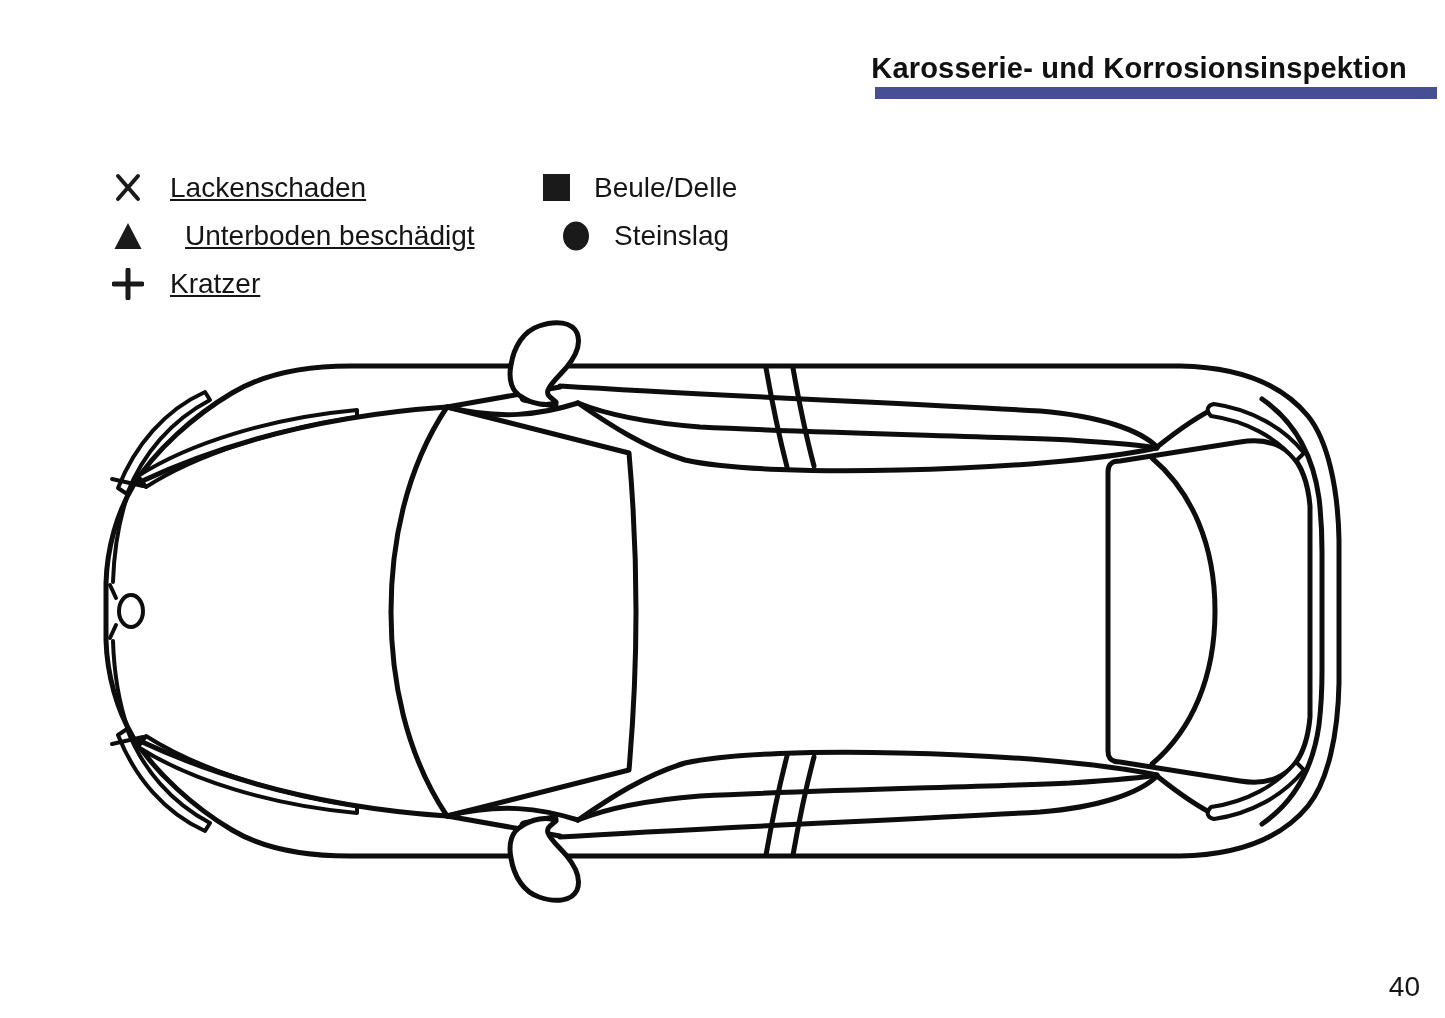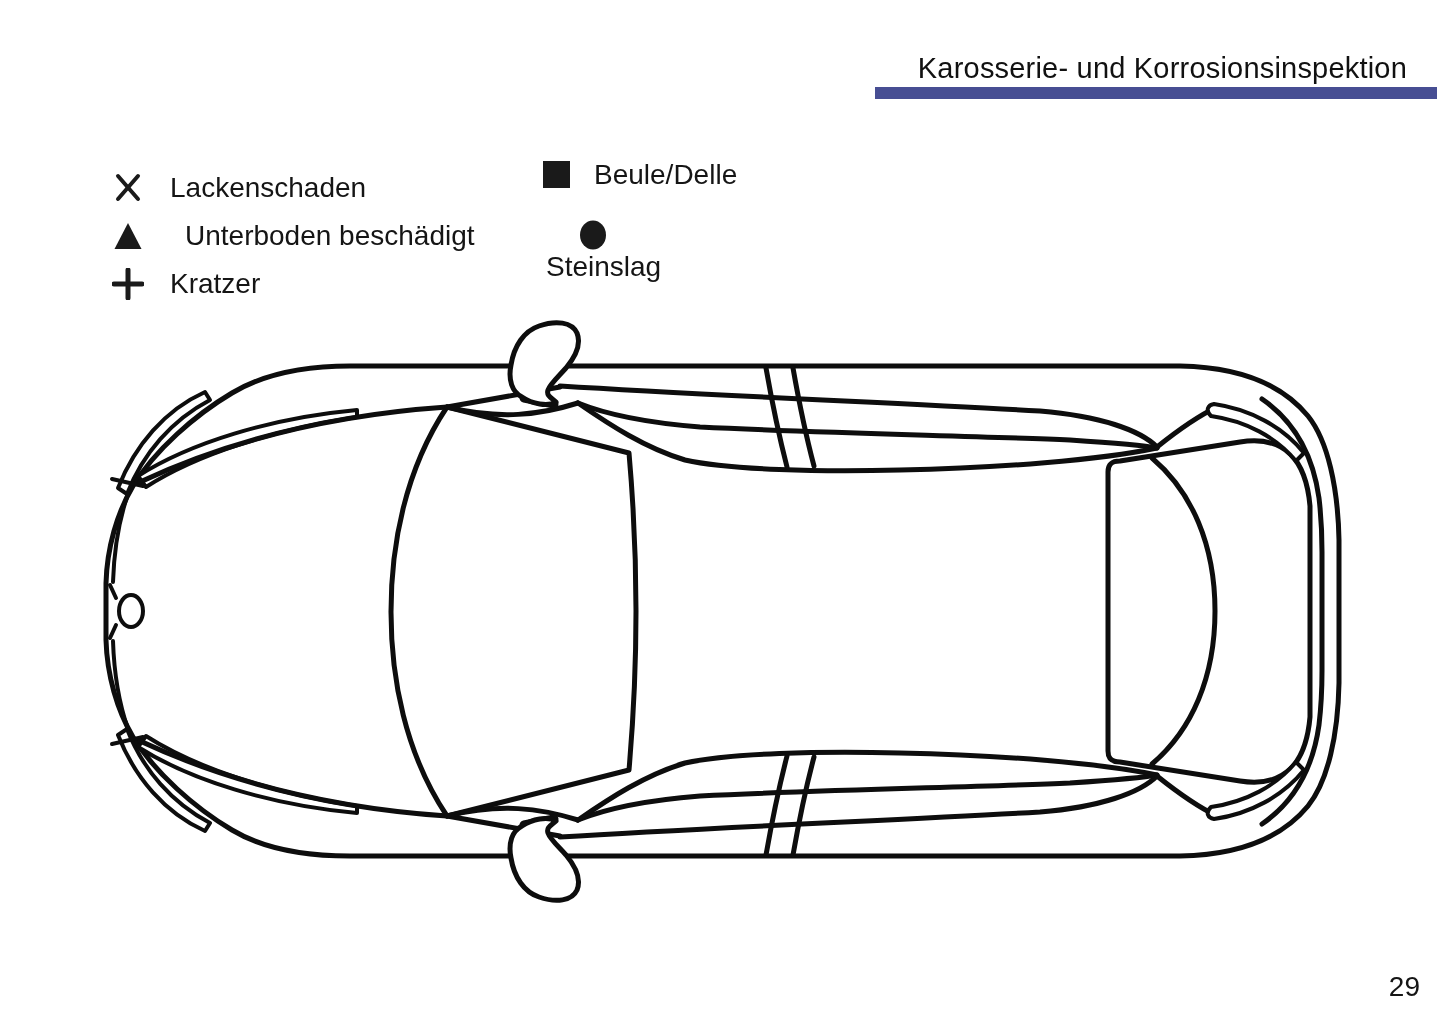--- a/index.html
+++ b/index.html
@@ -7,39 +7,39 @@
     position:relative;
     width:1445px;height:1018px;
     background:#ffffff;
     font-family:"Liberation Sans", sans-serif;
     color:#111;
     overflow:hidden;
   }
   .abs{position:absolute;}
   #header-title{
     top:52px;right:38px;
-    font-size:29px;font-weight:normal;letter-spacing:0.2px;
+    font-size:29px;font-weight:bold;letter-spacing:0.2px;
     color:#111;white-space:nowrap;text-align:right;
   }
   #header-bar{
     top:87px;left:875px;width:562px;height:12px;
     background:#474E93;
   }
   #intro-title{
     top:118px;left:68px;
     font-size:27px;font-weight:bold;white-space:nowrap;
   }
   .legend-row{
     position:absolute;display:flex;align-items:center;height:34px;
   }
   .legend-sym{width:32px;height:32px;flex:0 0 32px;display:block;}
   .legend-label{
     font-size:28px;color:#151515;white-space:nowrap;
   }
-  .col1 .legend-label{margin-left:26px;}
+  .col1 .legend-label{margin-left:26px;text-decoration:underline;}
   .col2 .legend-label{margin-left:22px;}
   #car-svg{top:0;left:0;width:1445px;height:1018px;}
   #page-number{
     top:971px;right:25px;
     font-size:28px;color:#151515;
   }
   svg .ln{fill:none;stroke:#0d0d0d;stroke-width:5;stroke-linecap:round;stroke-linejoin:round;}
   svg .ln4{fill:none;stroke:#0d0d0d;stroke-width:4;stroke-linecap:round;stroke-linejoin:round;}
   svg .wh{fill:#ffffff;stroke:#0d0d0d;stroke-width:5;stroke-linecap:round;stroke-linejoin:round;}
   svg .wh4{fill:#ffffff;stroke:#0d0d0d;stroke-width:4;stroke-linecap:round;stroke-linejoin:round;}
@@ -69,27 +69,27 @@
     <span class="legend-label">Unterboden beschädigt</span>
   </div>
   <div class="legend-row col1" style="top:267px;left:112px;">
     <svg class="legend-sym" viewBox="0 0 32 32">
       <line class="symln" style="stroke-width:5" x1="16" y1="2" x2="16" y2="30"></line>
       <line class="symln" style="stroke-width:5" x1="2" y1="16" x2="30" y2="16"></line>
     </svg>
     <span class="legend-label">Kratzer</span>
   </div>
 
-  <div class="legend-row col2" style="top:158px;left:540px;">
+  <div class="legend-row col2" style="top:171px;left:540px;">
     <svg class="legend-sym" viewBox="0 0 32 32">
       <rect class="sym" x="3" y="2" width="27" height="27"></rect>
     </svg>
     <span class="legend-label">Beule/Delle</span>
   </div>
-  <div class="legend-row col2" style="top:219px;left:524px;flex-direction:column;">
+  <div class="legend-row col2" style="top:219px;left:560px;">
     <svg class="legend-sym" viewBox="0 0 32 32">
       <ellipse class="sym" cx="16" cy="16" rx="13" ry="14.5"></ellipse>
     </svg>
     <span class="legend-label">Steinslag</span>
   </div>
 
   <svg id="car-svg" class="abs" viewBox="0 0 1445 1018" aria-hidden="true">
 
     <path class="ln" d="M 350,366
       L 1180,366
@@ -184,14 +184,14 @@
     <path class="wh" d="M 522,826
       C 512,831 508,843 511,858
       C 514,877 524,892 539,897
       C 556,903 572,901 577,890
       C 581,880 576,867 566,855
       C 558,846 550,839 548,833
       C 546,827 552,825 556,821
       C 548,816 532,819 522,826 Z"></path>
   </svg>
 
-  <div id="page-number" class="abs">29</div>
+  <div id="page-number" class="abs">40</div>
 </div>
 
 </body></html>

